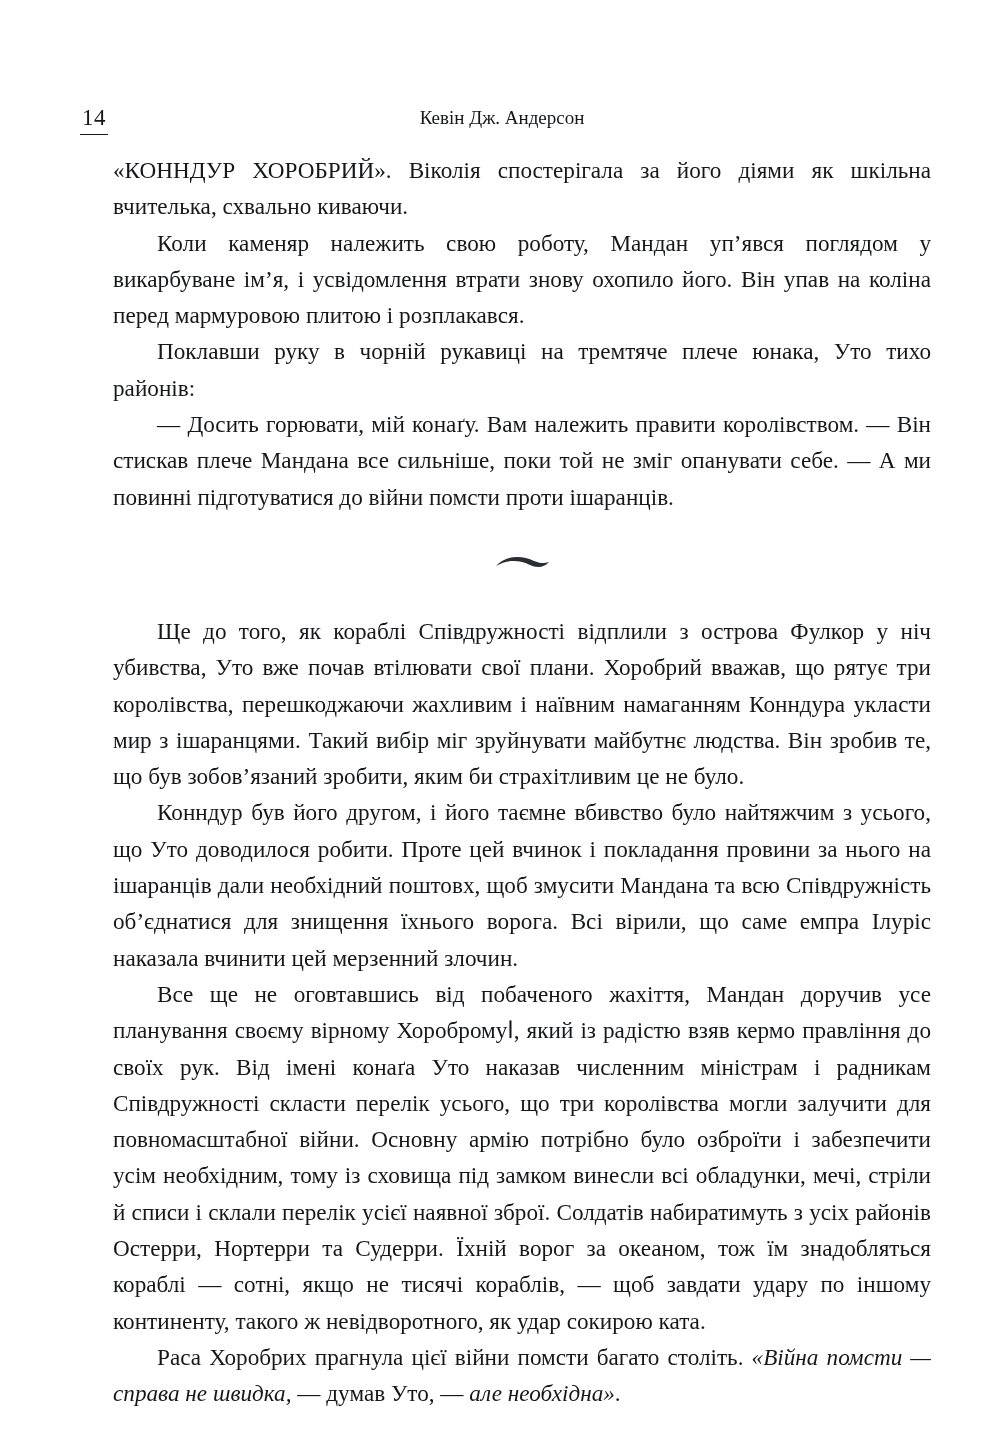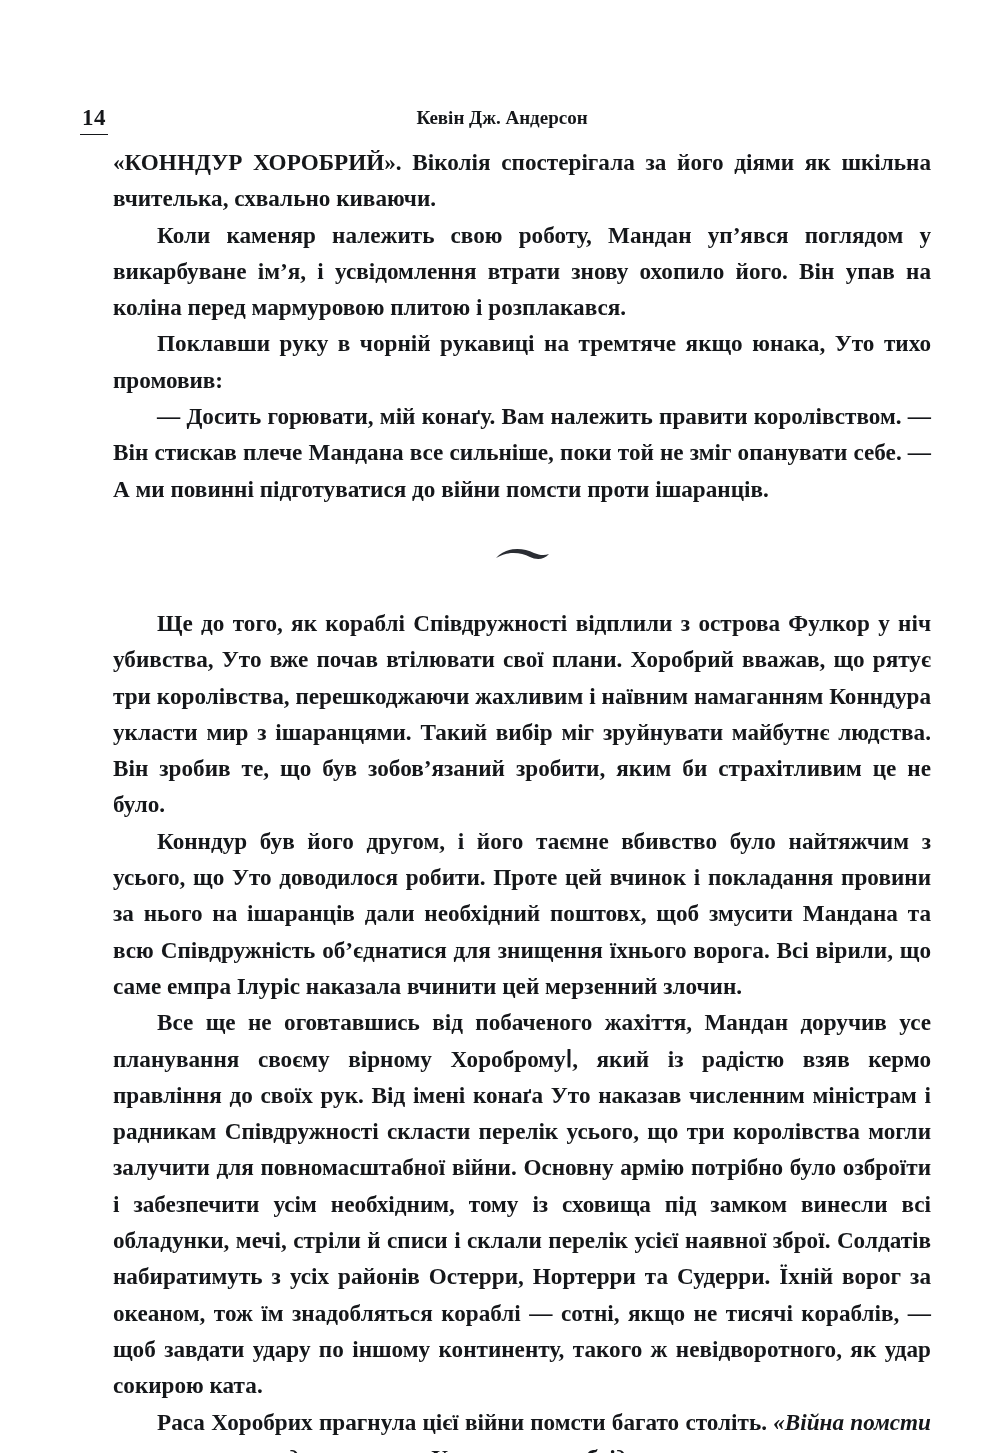--- a/index.html
+++ b/index.html
@@ -13,21 +13,20 @@
     font-family: "Liberation Serif", serif;
     color: #1a1a1a;
     overflow: hidden;
   }
   .page {
     position: relative;
     width: 1004px;
     height: 1414px;
     box-sizing: border-box;
     padding: 0;
-    font-weight: bold;
   }
   .header {
     position: absolute;
     top: 104px;
     left: 75px;
     right: 75px;
     height: 34px;
   }
   .page-number {
     position: absolute;
@@ -47,21 +46,21 @@
     left: 0;
     right: 0;
     top: 0;
     text-align: center;
     font-size: 19px;
     line-height: 28px;
     color: #15171a;
   }
   .content {
     position: absolute;
-    top: 144px;
+    top: 152px;
     left: 113px;
     width: 818px;
   }
   p {
     margin: 0;
     font-size: 23.2px;
     line-height: 36.3px;
     text-align: justify;
     text-justify: inter-word;
     color: #15171a;
@@ -97,21 +96,21 @@
     <div class="page-number">14</div>
     <div class="running-head">Кевін Дж. Андерсон</div>
   </div>
 
   <div class="content">
 
     <p class="noindent">«КОННДУР ХОРОБРИЙ». Віколія спостерігала за його діями як шкільна вчителька, схвально киваючи.</p>
 
     <p class="indent">Коли каменяр належить свою роботу, Мандан уп’явся поглядом у викарбуване ім’я, і усвідомлення втрати знову охопило його. Він упав на коліна перед мармуровою плитою і розплакався.</p>
 
-    <p class="indent">Поклавши руку в чорній рукавиці на тремтяче якщо юнака, Уто тихо промовив:</p>
+    <p class="indent">Поклавши руку в чорній рукавиці на тремтяче плече юнака, Уто тихо районів:</p>
 
     <p class="indent">— Досить горювати, мій конаґу. Вам належить правити королівством. — Він стискав плече Мандана все сильніше, поки той не зміг опанувати себе. — А ми повинні підготуватися до війни помсти проти ішаранців.</p>
 
     <div class="ornament">
       <svg width="60" height="22" viewBox="0 0 60 22" aria-hidden="true">
         <path d="M4 15 C 14 4, 30 4, 42 10 C 47 12, 52 13, 57 11 C 52 17, 44 17, 38 14 C 28 9, 16 8, 4 15 Z" fill="#2a2d33"></path>
       </svg>
     </div>
 
     <p class="indent">Ще до того, як кораблі Співдружності відплили з острова Фулкор у ніч убивства, Уто вже почав втілювати свої плани. Хоробрий вважав, що рятує три королівства, перешкоджаючи жахливим і наївним намаганням Конндура укласти мир з ішаранцями. Такий вибір міг зруйнувати майбутнє людства. Він зробив те, що був зобов’язаний зробити, яким би страхітливим це не було.</p>

